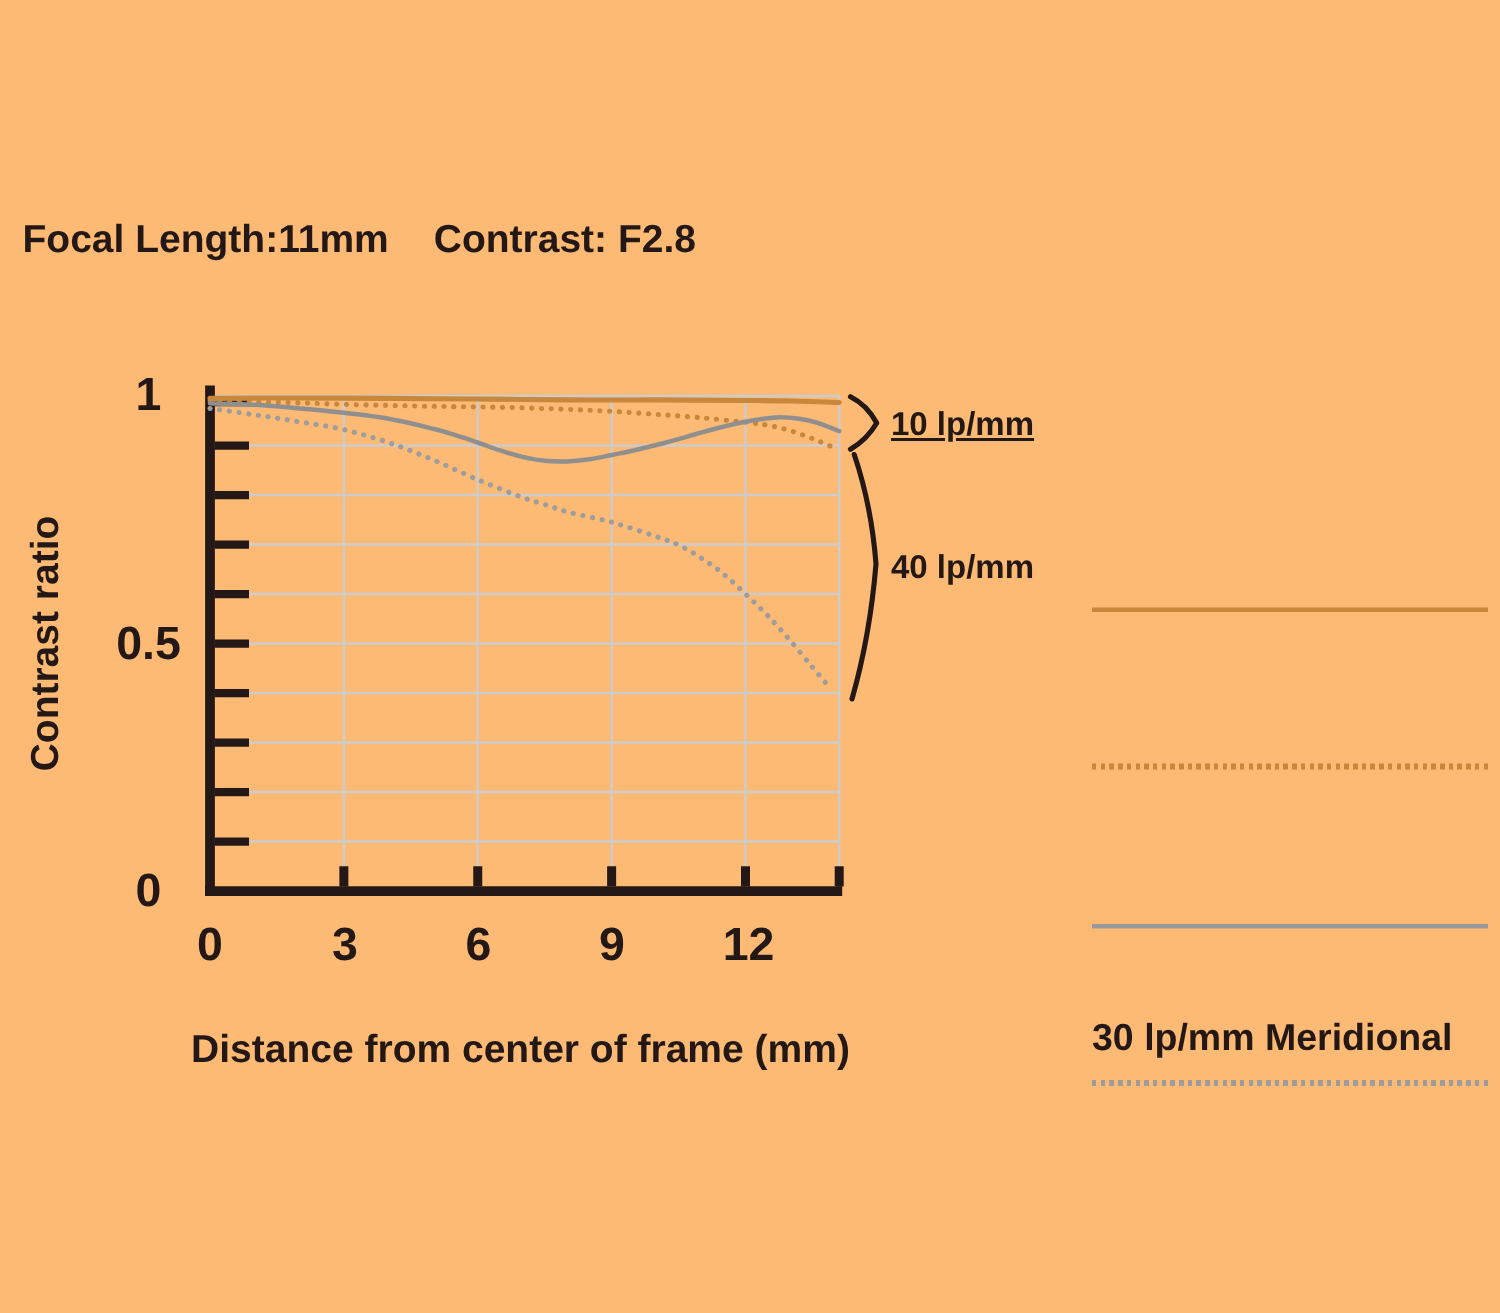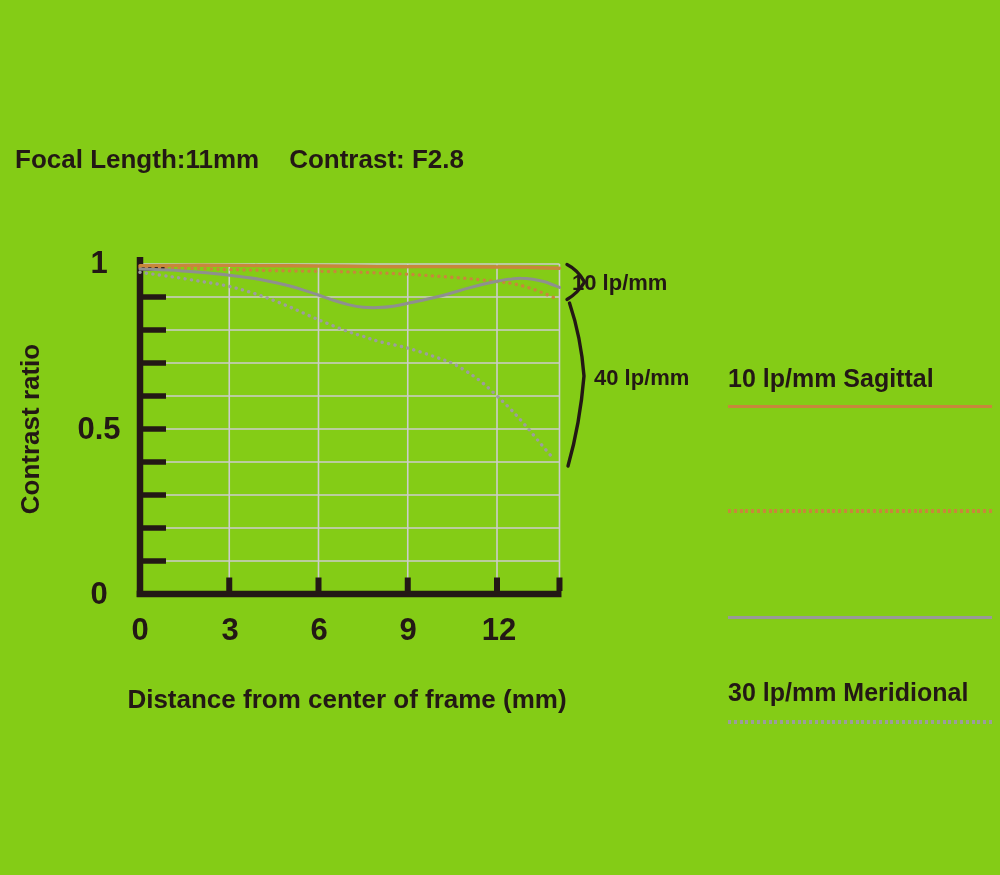--- a/index.html
+++ b/index.html
@@ -1,17 +1,17 @@
 <!DOCTYPE html>
 <html><head>
 <meta charset="utf-8">
 <style>
   html,body{margin:0;padding:0;background:#ffffff;}
   .canvas{
-    position:relative;width:1000px;height:875px;background:#84cc16;overflow:hidden;
+    position:relative;width:1000px;height:875px;background:#fdba74;overflow:hidden;
     font-family:"Liberation Sans","DejaVu Sans",sans-serif;color:#231815;font-weight:700;
   }
   .title-row{position:absolute;left:15px;top:144px;font-size:26px;display:flex;gap:30px;white-space:nowrap;}
   .y-axis-title{
     position:absolute;left:30px;top:429px;font-size:26px;white-space:nowrap;
     transform:translate(-50%,-50%) rotate(-90deg);
   }
   .x-axis-title{position:absolute;left:347px;top:684px;font-size:26px;white-space:nowrap;transform:translateX(-50%);}
   .ytick{position:absolute;font-size:31px;transform:translate(-50%,-50%);}
   .xtick{position:absolute;font-size:31px;top:612px;transform:translateX(-50%);}
@@ -80,24 +80,23 @@
   <div class="ytick" style="left:99px;top:594px;">0</div>
 
   <div class="xtick" style="left:140px;">0</div>
   <div class="xtick" style="left:230px;">3</div>
   <div class="xtick" style="left:319px;">6</div>
   <div class="xtick" style="left:408px;">9</div>
   <div class="xtick" style="left:499px;">12</div>
 
   <div class="x-axis-title">Distance from center of frame (mm)</div>
 
-  <div class="blabel" style="left:572px;top:270px;">10 lp/mm</div>
+  <div class="blabel" style="left:594px;top:270px;text-decoration:underline;">10 lp/mm</div>
   <div class="blabel" style="left:594px;top:365px;">40 lp/mm</div>
 
-  <div class="legend-text" style="top:364px;">10 lp/mm Sagittal</div>
   <div class="legend-line solid" style="top: 405px; background: rgb(200, 135, 59);"></div>
 
   <div class="legend-line dotted" style="top: 509px; background: repeating-linear-gradient(90deg, rgb(200, 135, 59) 0px, rgb(200, 135, 59) 3px, transparent 3px, transparent 5.8px);"></div>
 
   <div class="legend-line solid" style="top: 616px; background: rgb(153, 153, 153);"></div>
 
   <div class="legend-text" style="top:646px;margin-top:32px;">30 lp/mm Meridional</div>
   <div class="legend-line dotted" style="top: 720px; background: repeating-linear-gradient(90deg, rgb(156, 156, 156) 0px, rgb(156, 156, 156) 3px, transparent 3px, transparent 5.8px);"></div>
 
 </div>

